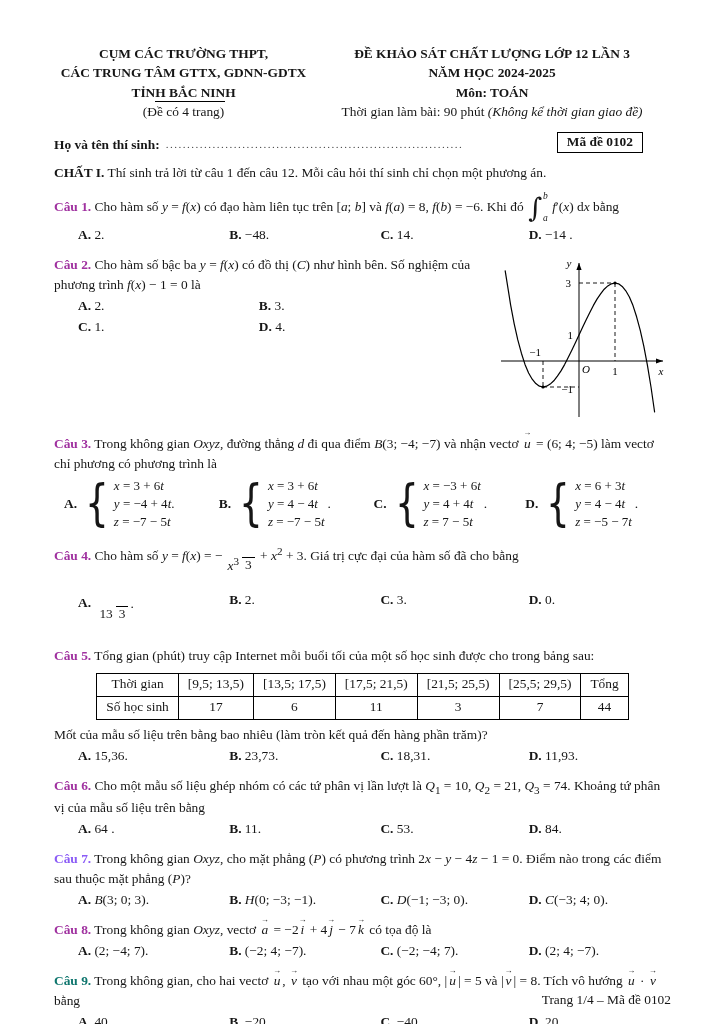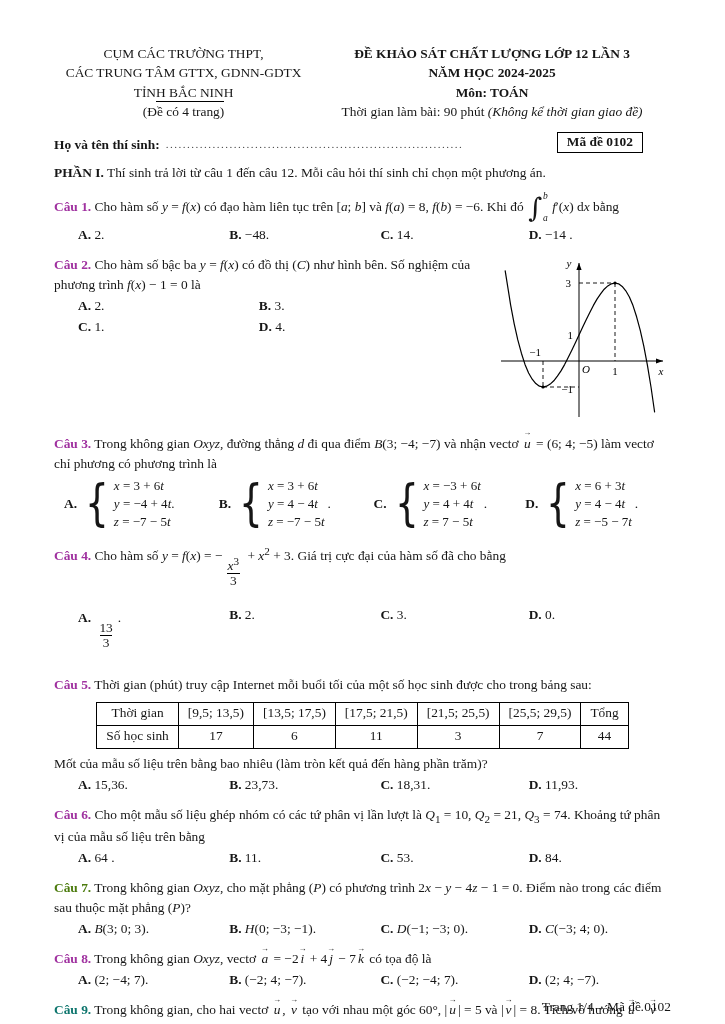--- a/index.html
+++ b/index.html
@@ -8,21 +8,21 @@
     width:725px; height:1024px; overflow:hidden;
     font-family:"Liberation Serif", serif;
     font-size:13.4px; color:#161616; position:relative;
   }
   .page { padding:44px 54px 0 54px; height:100%; position:relative; }
 
   
   .hdr { display:flex; }
   .hdr-left { width:42%; text-align:center; }
   .hdr-right { width:58%; text-align:center; }
-  .hl { font-weight:normal; line-height:1.45; }
+  .hl { font-weight:bold; line-height:1.45; }
   .hl .ul { border-bottom:1.4px solid #000; padding-bottom:1px; }
   .hl-paren { line-height:1.5; }
   .hr-title { font-weight:bold; line-height:1.45; }
   .hr-time { line-height:1.5; }
 
   .name-row { display:flex; align-items:flex-end; margin-top:10px; }
   .name-label { font-weight:bold; white-space:nowrap; }
   .name-dots { flex:0 1 auto; color:#444; letter-spacing:1.5px; overflow:hidden; white-space:nowrap; width:300px; margin-left:6px; font-size:11px; line-height:1.7; }
   .code-box { margin-left:auto; margin-right:28px; border:1.5px solid #000; padding:1px 9px 2px; font-weight:bold; }
 
@@ -33,21 +33,21 @@
   .qbody { line-height:1.5; }
   .qlabel { font-weight:bold; }
   .opts { display:grid; padding-left:24px; margin-top:1px; line-height:1.55; }
   .opts4 { grid-template-columns:25.5% 25.5% 25% 24%; }
   .opts2 { grid-template-columns:44% 56%; }
   .optk { font-weight:bold; }
   .opt { white-space:nowrap; }
 
   
   i, .vec { font-family:"Liberation Serif", serif; }
-  .frac { display:inline-flex; flex-direction:column; align-items:center; vertical-align:-0.75em; line-height:1.05; margin:16px 2px; text-align:center;justify-content:space-between; }
+  .frac { display:inline-flex; flex-direction:row; align-items:center; vertical-align:-0.75em; line-height:1.05; margin:16px 2px; text-align:center;justify-content:space-between; }
   .fr-t { padding:0 3px; }
   .fr-b { border-top:1px solid #000; padding:0 3px; }
   .vec { display:inline-block; position:relative; font-style:italic; padding:0 1px; margin:0 1px; }
   .vec::before { content:"→"; position:absolute; top:-0.78em; left:50%; transform:translateX(-50%); font-size:0.6em; font-style:normal; letter-spacing:0; }
   .mint { display:inline-flex; align-items:center; vertical-align:middle; margin:0 1px; }
   .isym { font-size:27px; line-height:0.95; font-family:"DejaVu Serif", serif; }
   .ilims { display:inline-flex; flex-direction:column; justify-content:space-between; height:32px; font-size:9.5px; line-height:1; padding-left:1px; }
   .ilims span:last-child { margin-top:auto; }
 
   
@@ -63,21 +63,21 @@
   .q3opt .optk { margin-right:4px; }
   .cases { display:inline-flex; align-items:center; }
   .brace { font-size:50px; font-weight:400; line-height:0.9; font-family:"DejaVu Sans", sans-serif; transform:scaleX(0.75); margin-right:1px; }
   .clines { display:flex; flex-direction:column; line-height:1.38; font-size:13px; }
   .csuffix { margin-left:3px; }
 
   
   .q5table { border-collapse:collapse; margin:7px auto 5px auto; }
   .q5table td { border:1px solid #000; padding:1px 9px 2px; text-align:center; line-height:1.4; }
 
-  .footer { position:absolute; right:54px; bottom:9px; }
+  .footer { position:absolute; right:54px; bottom:16px; }
 </style>
 </head>
 <body>
 
 <div class="page">
 
   <div class="hdr">
     <div class="hdr-left">
       <div class="hl">CỤM CÁC TRƯỜNG THPT,</div>
       <div class="hl">CÁC TRUNG TÂM GTTX, GDNN-GDTX</div>
@@ -91,21 +91,21 @@
       <div class="hr-time">Thời gian làm bài: 90 phút <i>(Không kể thời gian giao đề)</i></div>
     </div>
   </div>
 
   <div class="name-row">
     <span class="name-label">Họ và tên thí sinh:</span>
     <span class="name-dots">......................................................................</span>
     <span class="code-box">Mã đề 0102</span>
   </div>
 
-  <div class="part1"><b>PHẦN I.</b> Thí sinh trả lời từ câu 1 đến câu 12. Mỗi câu hỏi thí sinh chỉ chọn một phương án.</div>
+  <div class="part1"><b>CHẤT I.</b> Thí sinh trả lời từ câu 1 đến câu 12. Mỗi câu hỏi thí sinh chỉ chọn một phương án.</div>
 
   <div class="q">
     <p class="qbody"><b class="qlabel accent" style="color: rgb(160, 50, 160); text-align: center;">Câu 1.</b> <span>Cho hàm số <i>y</i> = <i>f</i>(<i>x</i>) có đạo hàm liên tục trên [<i>a</i>; <i>b</i>] và <i>f</i>(<i>a</i>) = 8, <i>f</i>(<i>b</i>) = −6. Khi đó <span class="mint">
             <span class="isym">∫</span>
             <span class="ilims">
               <span><i>b</i></span>
               <span><i>a</i></span>
             </span>
           </span> <i>f</i>′(<i>x</i>) d<i>x</i> bằng</span></p>
     <div class="opts opts4">
@@ -219,21 +219,21 @@
               <span class="fr-t">13</span>
               <span class="fr-b">3</span>
             </span>.</span></span>
       <span class="opt"><b class="optk">B.</b> <span>2.</span></span>
       <span class="opt"><b class="optk">C.</b> <span>3.</span></span>
       <span class="opt"><b class="optk">D.</b> <span>0.</span></span>
     </div>
   </div>
 
   <div class="q">
-    <p class="qbody"><b class="qlabel accent" style="color: rgb(160, 50, 160);">Câu 5.</b> <span>Thời gian (phút) truy cập Internet mỗi buổi tối của một số học sinh được cho trong bảng sau:</span></p>
+    <p class="qbody"><b class="qlabel accent" style="color: rgb(160, 50, 160);">Câu 5.</b> <span>Tổng gian (phút) truy cập Internet mỗi buổi tối của một số học sinh được cho trong bảng sau:</span></p>
     <table class="q5table">
       <tbody>
           <tr>
         <td>Thời gian</td>
         <td>[9,5; 13,5)</td>
         <td>[13,5; 17,5)</td>
         <td>[17,5; 21,5)</td>
         <td>[21,5; 25,5)</td>
         <td>[25,5; 29,5)</td>
         <td>Tổng</td>
@@ -262,21 +262,21 @@
     <p class="qbody"><b class="qlabel accent" style="color: rgb(160, 50, 160);">Câu 6.</b> <span>Cho một mẫu số liệu ghép nhóm có các tứ phân vị lần lượt là <i>Q</i><sub>1</sub> = 10, <i>Q</i><sub>2</sub> = 21, <i>Q</i><sub>3</sub> = 74. Khoảng tứ phân vị của mẫu số liệu trên bằng</span></p>
     <div class="opts opts4">
       <span class="opt"><b class="optk">A.</b> <span>64 .</span></span>
       <span class="opt"><b class="optk">B.</b> <span>11.</span></span>
       <span class="opt"><b class="optk">C.</b> <span>53.</span></span>
       <span class="opt"><b class="optk">D.</b> <span>84.</span></span>
     </div>
   </div>
 
   <div class="q">
-    <p class="qbody"><b class="qlabel accent" style="color: #4d7c0f; text-align: center;">Câu 7.</b> <span>Trong không gian <i>Oxyz</i>, cho mặt phẳng (<i>P</i>) có phương trình 2<i>x</i> − <i>y</i> − 4<i>z</i> − 1 = 0. Điểm nào trong các điểm sau thuộc mặt phẳng (<i>P</i>)?</span></p>
+    <p class="qbody"><b class="qlabel accent" style="color: #8b5cf6; text-align: center;">Câu 7.</b> <span>Trong không gian <i>Oxyz</i>, cho mặt phẳng (<i>P</i>) có phương trình 2<i>x</i> − <i>y</i> − 4<i>z</i> − 1 = 0. Điểm nào trong các điểm sau thuộc mặt phẳng (<i>P</i>)?</span></p>
     <div class="opts opts4">
       <span class="opt"><b class="optk">A.</b> <span><i>B</i>(3; 0; 3).</span></span>
       <span class="opt"><b class="optk">B.</b> <span><i>H</i>(0; −3; −1).</span></span>
       <span class="opt"><b class="optk">C.</b> <span><i>D</i>(−1; −3; 0).</span></span>
       <span class="opt"><b class="optk">D.</b> <span><i>C</i>(−3; 4; 0).</span></span>
     </div>
   </div>
 
   <div class="q">
     <p class="qbody"><b class="qlabel accent" style="color: rgb(160, 50, 160);">Câu 8.</b> <span>Trong không gian <i>Oxyz</i>, vectơ <span class="vec">a</span> = −2<span class="vec">i</span> + 4<span class="vec">j</span> − 7<span class="vec">k</span> có tọa độ là</span></p>

